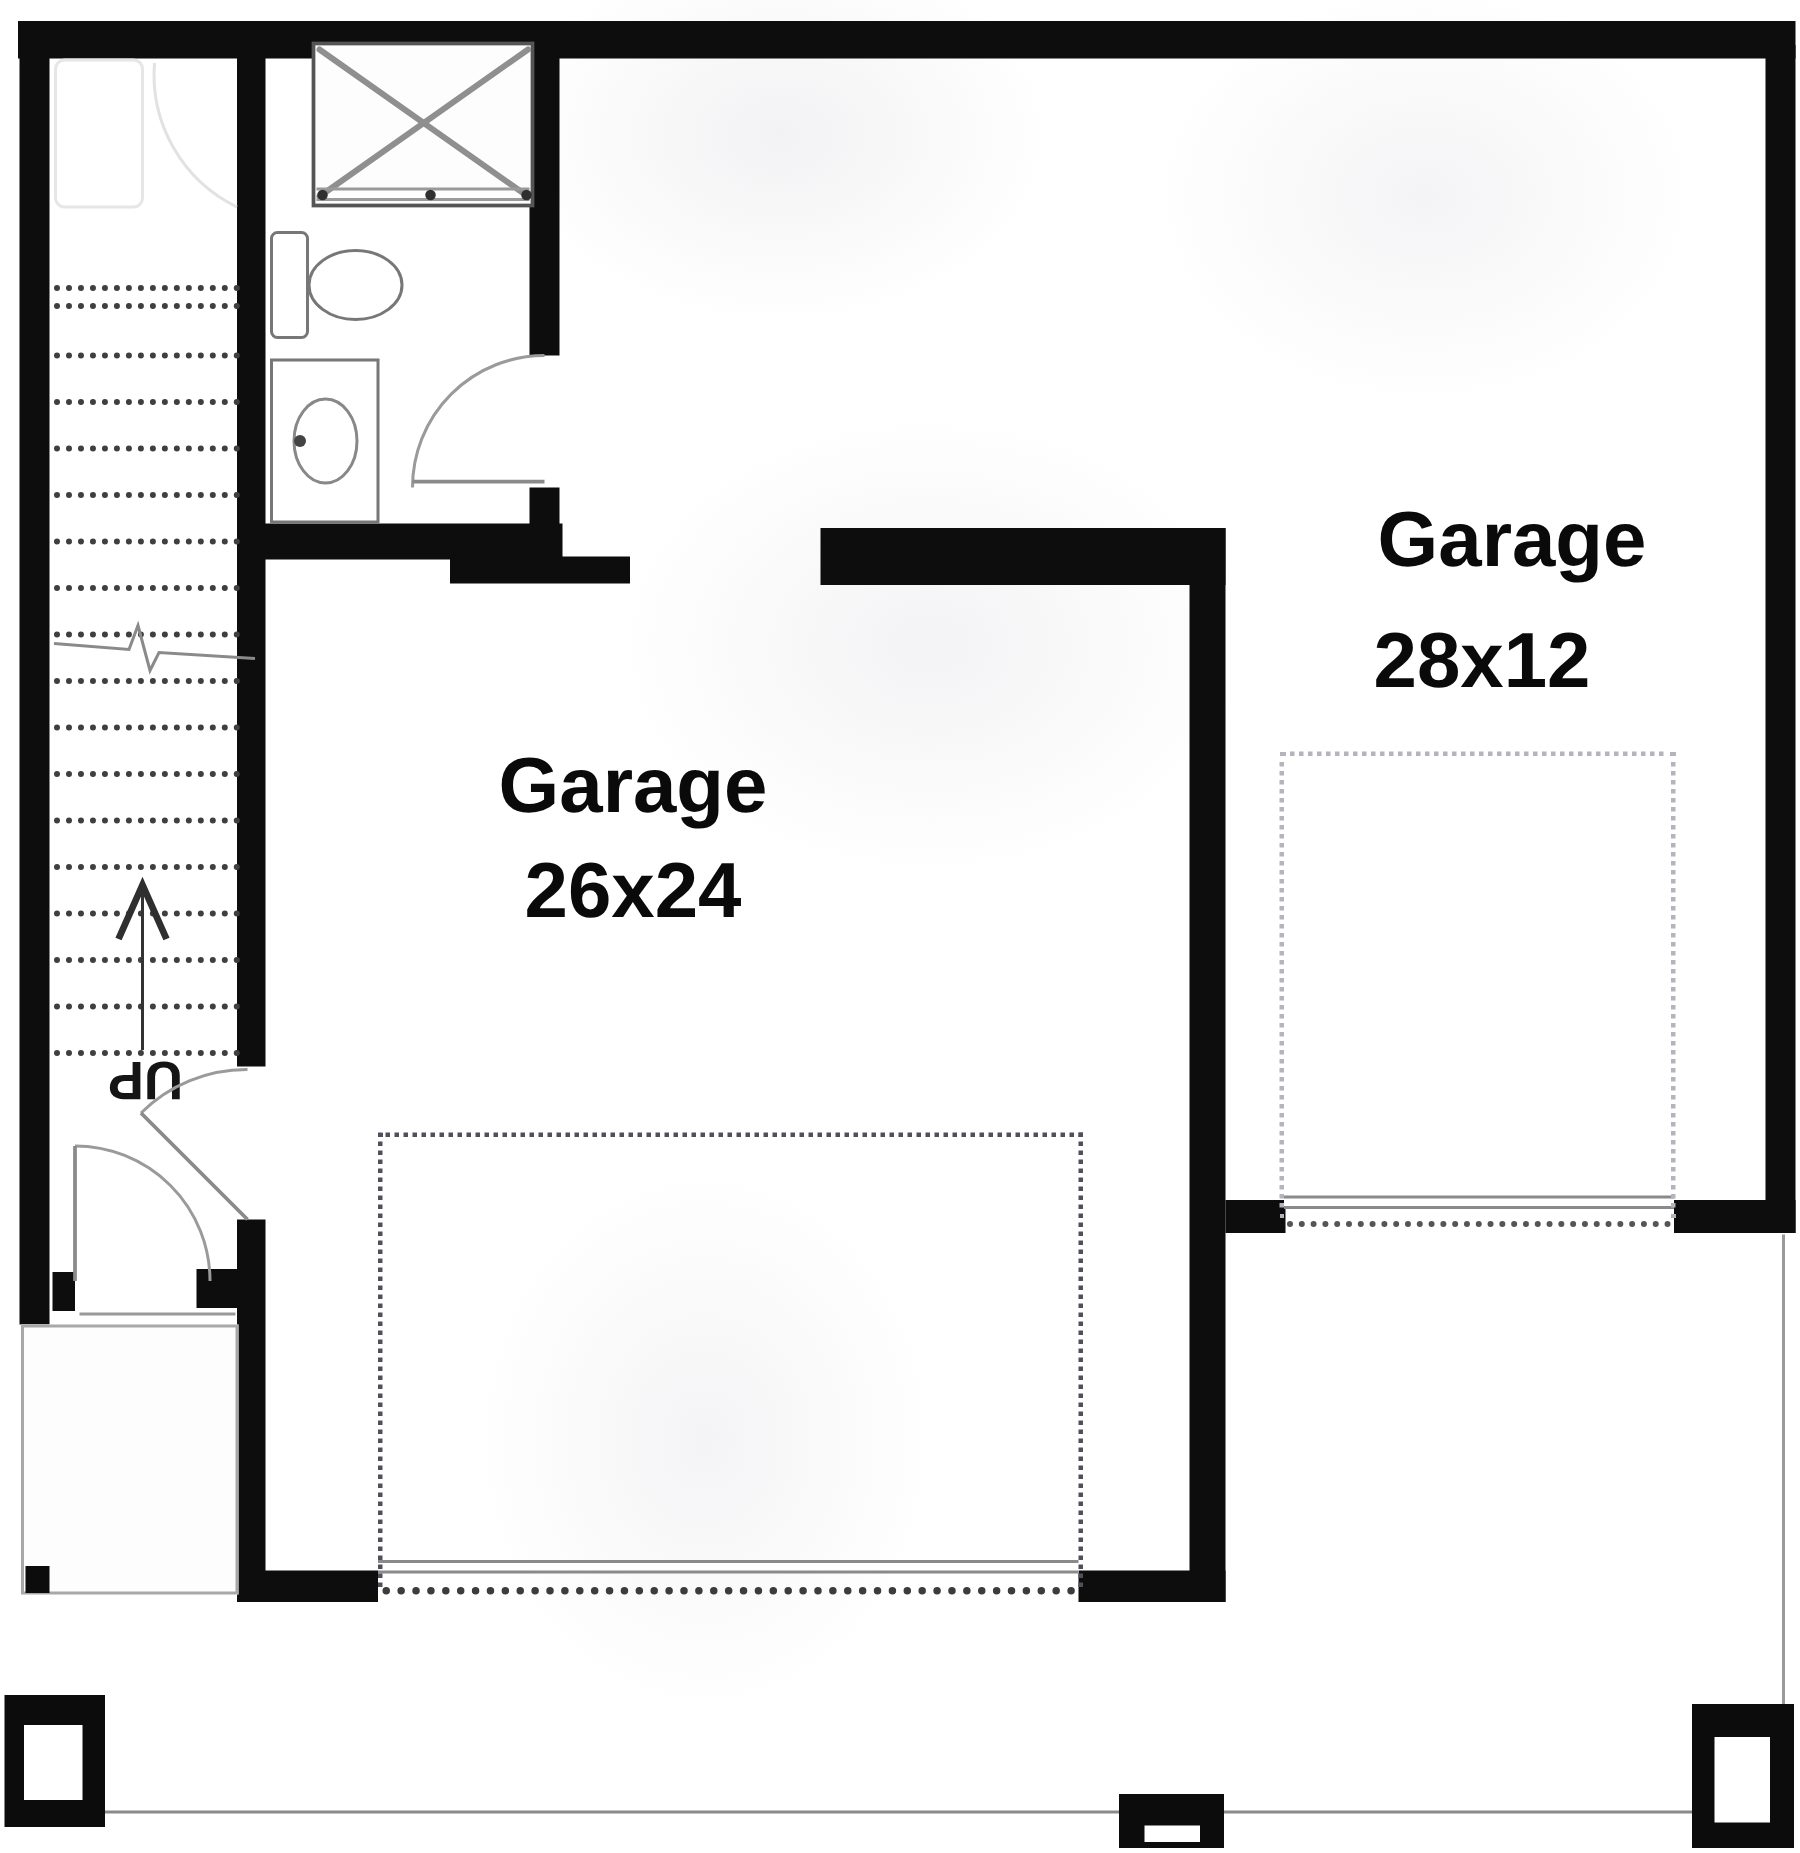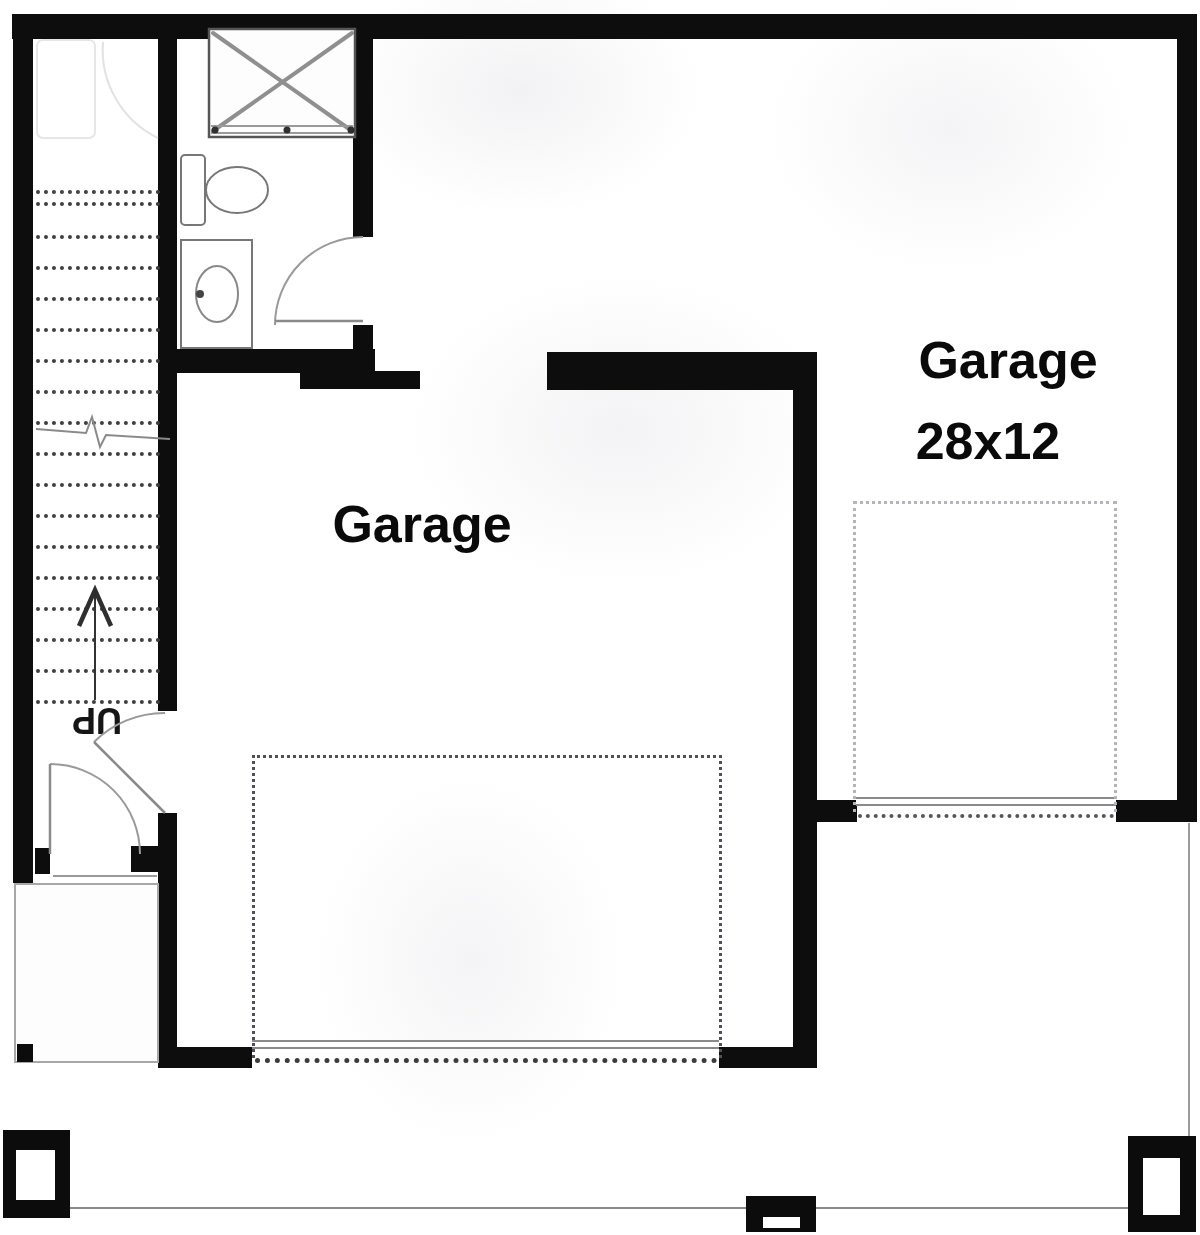--- a/index.html
+++ b/index.html
@@ -172,14 +172,15 @@
       <line x1="95" y1="700" x2="95" y2="594" stroke="#333333" stroke-width="2"></line>
       <polyline points="79,626 95,590 111,626" fill="none" stroke="#2f2f2f" stroke-width="4.5"></polyline>
     </g>
   </svg>
 
 
   <div class="room-label" style="left:858px;top:334px;">Garage</div>
   <div class="room-label" style="left:838px;top:404px;margin-top:11px;">28x12</div>
 
   <div class="room-label" style="left:272px;top:498px;">Garage</div>
+  <div class="room-label" style="left:272px;top:568px;">26x24</div>
 
 </div>
 
 </body></html>

